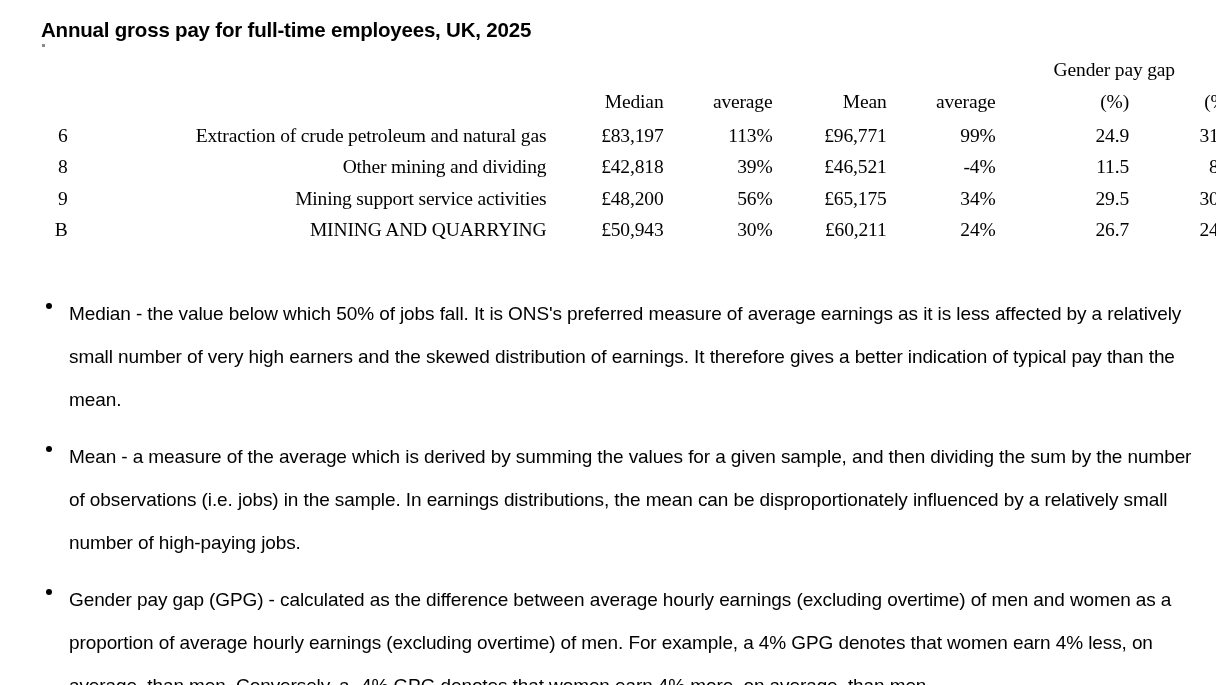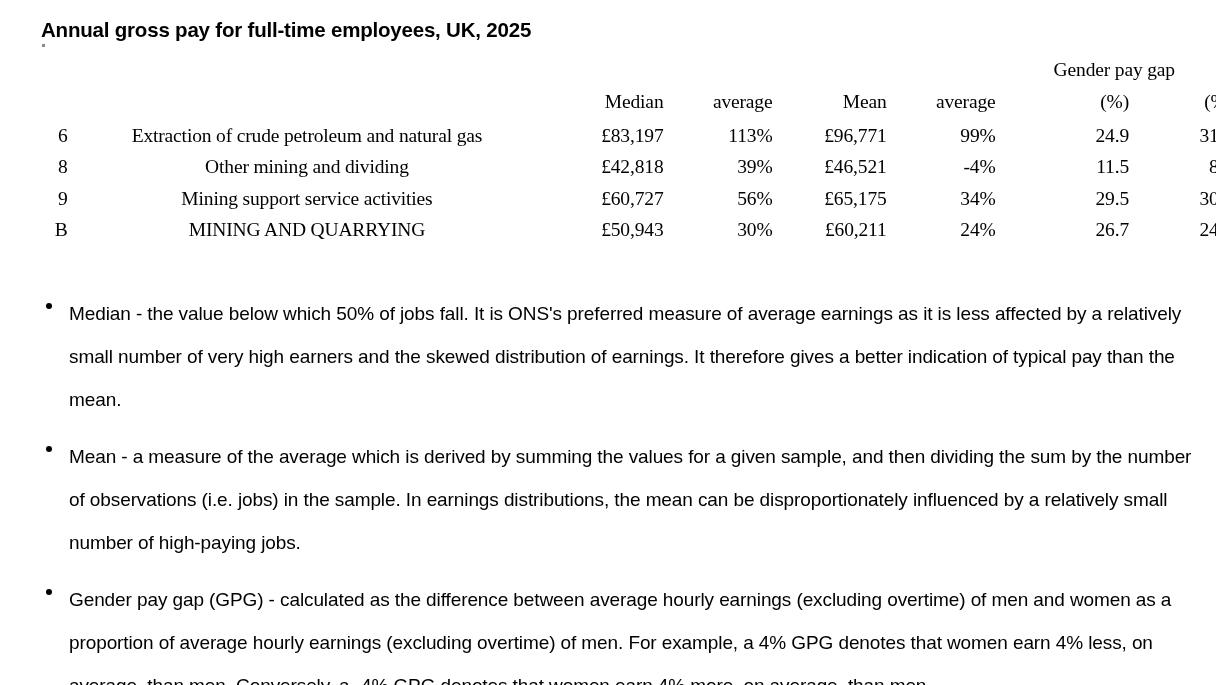--- a/index.html
+++ b/index.html
@@ -56,21 +56,21 @@
   }
   .table td, .table th {
     padding: 0;
     vertical-align: bottom;
     white-space: nowrap;
     line-height: 31px;
     font-weight: normal;
   }
 
   .col-code     { width: 30px;  text-align: right; padding-right: 8px; }
-  .col-name     { width: 470px; text-align: center; }
+  .col-name     { width: 470px; text-align: right; }
   .col-num      { width: 115px; text-align: right; }
   .col-pct      { width: 107px; text-align: right; padding-right: 3px;}
   .col-num2     { width: 112px; text-align: right; }
   .col-pct2     { width: 107px; text-align: right; padding-right: 3px;}
   .col-gmed     { width: 131px; text-align: right; padding-right: 6px;}
   .col-gmean    { width: 102px; text-align: right; padding-right: 8px;}
 
   .grp-head {
     font-weight: bold;
     text-align: center;
@@ -178,21 +178,21 @@
         <td class="col-num">£42,818</td>
         <td class="col-pct">39%</td>
         <td class="col-num2">£46,521</td>
         <td class="col-pct2">-4%</td>
         <td class="col-gmed">11.5</td>
         <td class="col-gmean">8.4</td>
       </tr>
       <tr class="data-row">
         <td class="col-code">9</td>
         <td class="col-name">Mining support service activities</td>
-        <td class="col-num">£60,727</td>
+        <td class="col-num">£48,200</td>
         <td class="col-pct">56%</td>
         <td class="col-num2">£65,175</td>
         <td class="col-pct2">34%</td>
         <td class="col-gmed">29.5</td>
         <td class="col-gmean">30.8</td>
       </tr>
       <tr class="data-row">
         <td class="col-code">B</td>
         <td class="col-name">MINING AND QUARRYING</td>
         <td class="col-num">£50,943</td>

